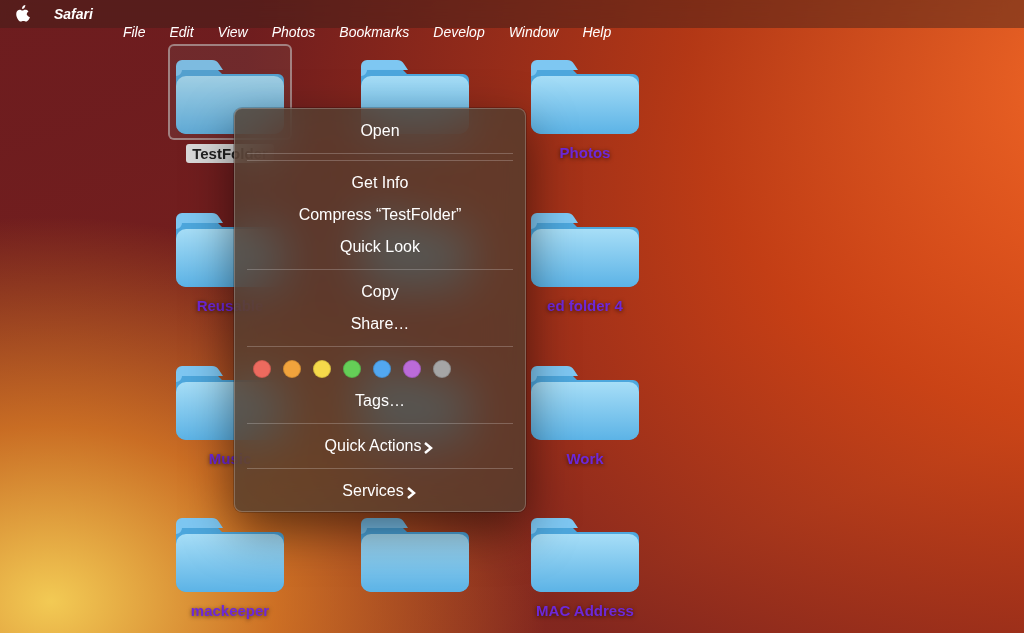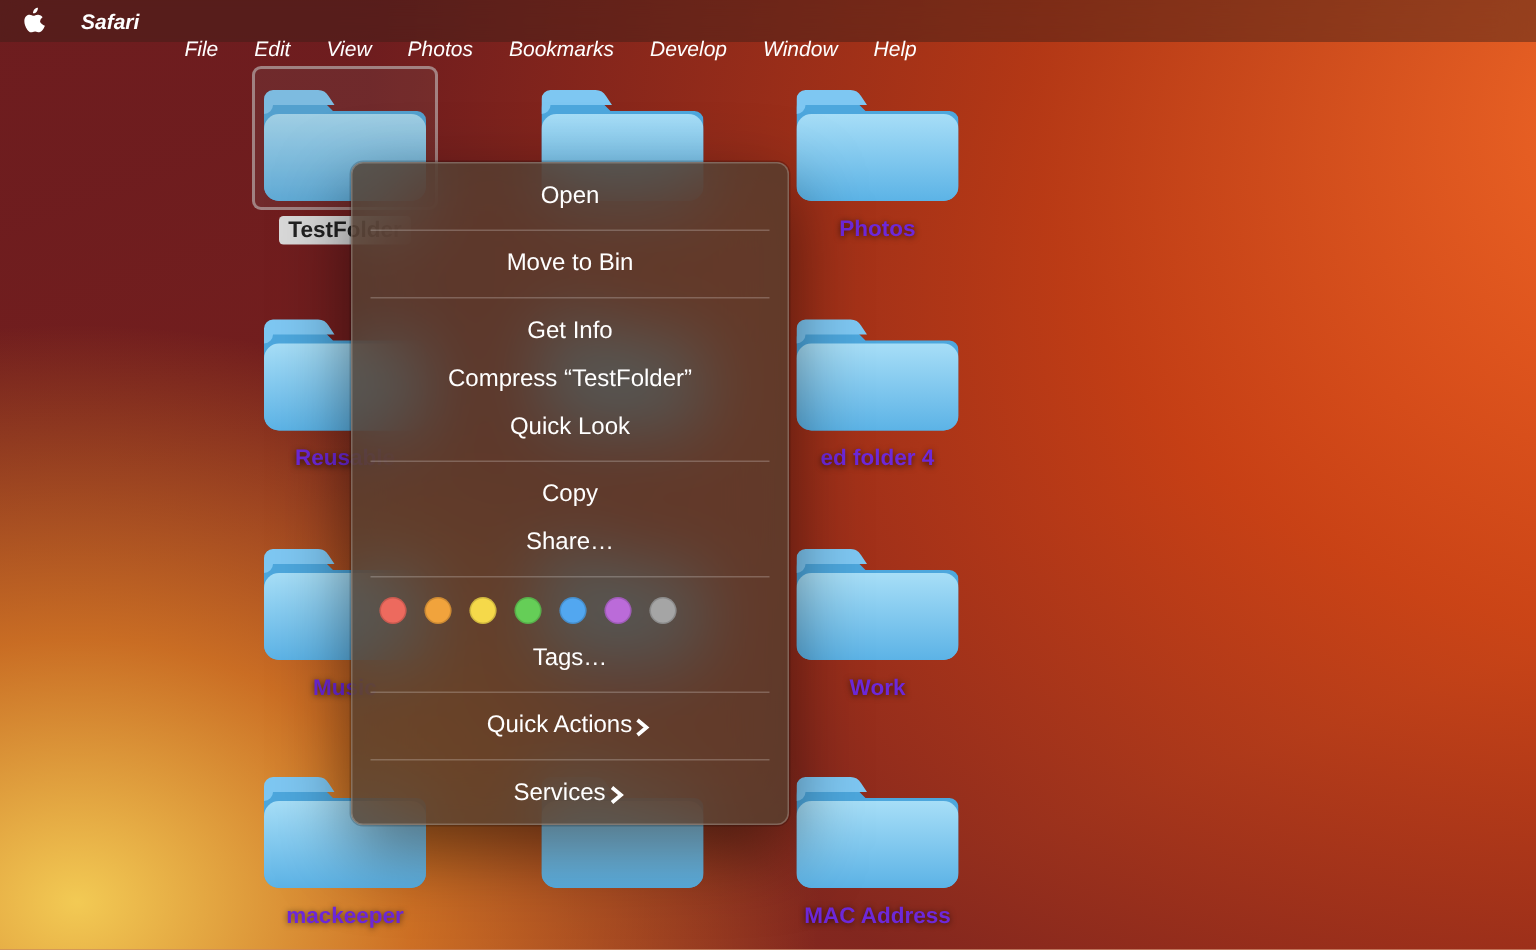--- a/index.html
+++ b/index.html
@@ -288,23 +288,20 @@
 </div>
         <div class="label">MAC Address</div>
       </div>
     </div>
 
   <div class="ctx" id="context-menu">
       <div class="item">
         <span>Open</span>
       </div>
       <div class="sep"></div>
-      <div class="item">
-        <span>Move to Bin</span>
-      </div>
       <div class="sep"></div>
       <div class="item">
         <span>Get Info</span>
       </div>
       <div class="item">
         <span>Compress “TestFolder”</span>
       </div>
       <div class="item">
         <span>Quick Look</span>
       </div>

